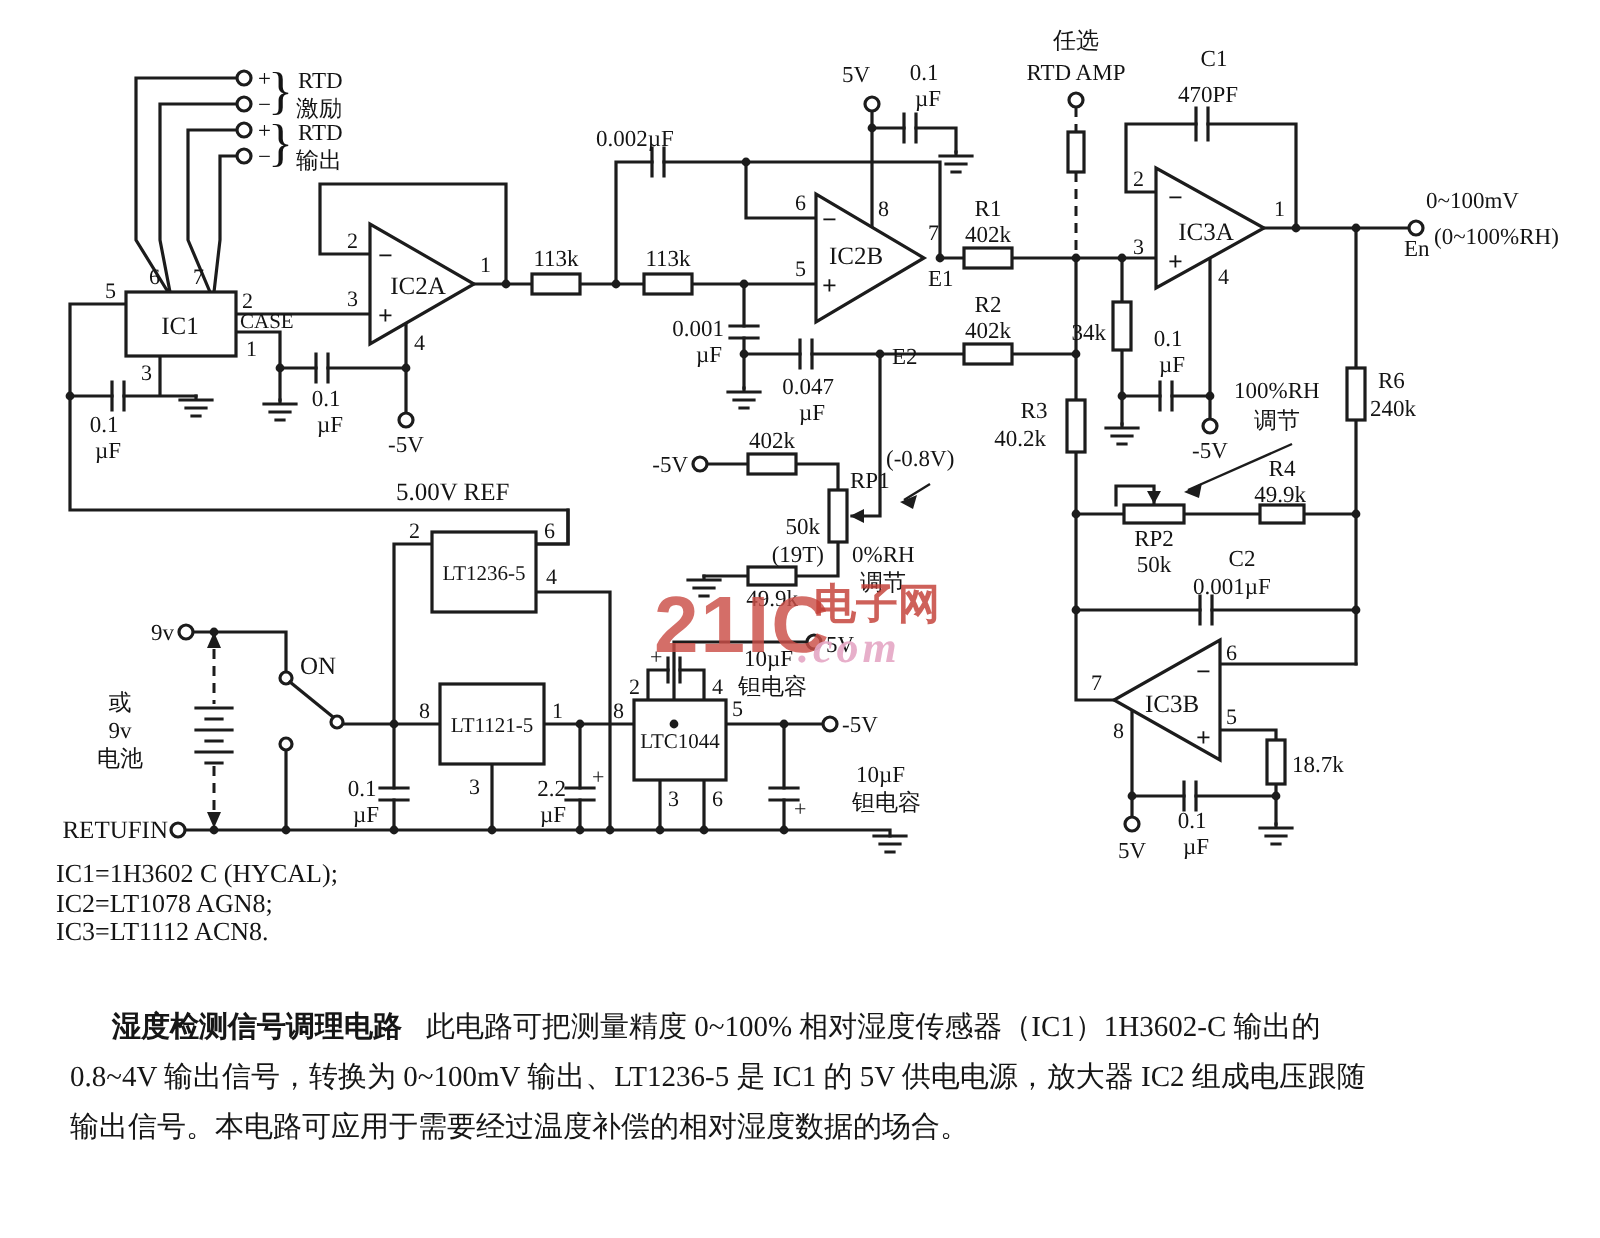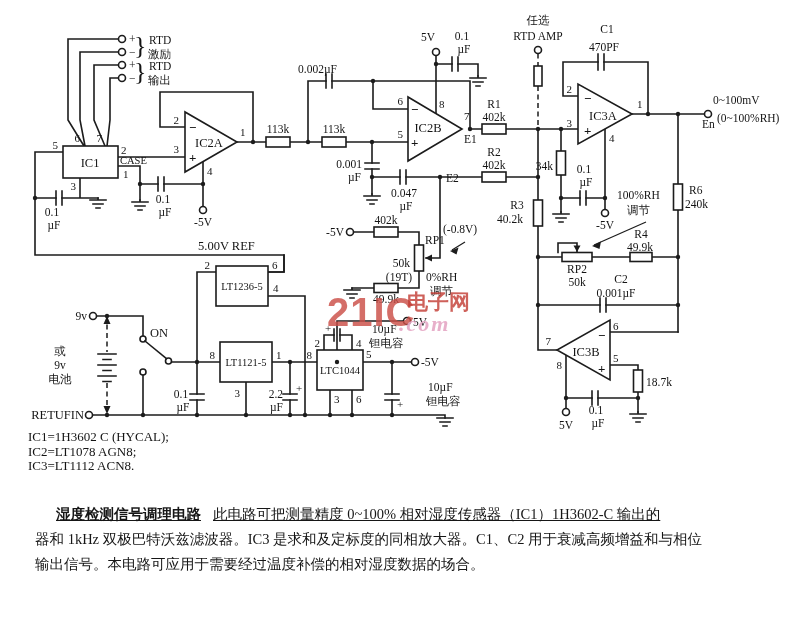--- a/index.html
+++ b/index.html
@@ -19,21 +19,21 @@
   .nt{font-size:13px;}
   .sg{font-size:13px;font-weight:bold;}
   .mid{text-anchor:middle;}
   .end{text-anchor:end;}
   .brace{font-size:26px;font-weight:normal;}
   .wm1{font-family:"Liberation Sans","DejaVu Sans",sans-serif;font-weight:800;font-size:40px;fill:#cb4f48;opacity:.82;letter-spacing:1px;}
   .wm2{font-family:"Liberation Sans","DejaVu Sans",sans-serif;font-weight:700;font-size:21px;fill:#c23a32;opacity:.8;}
   .wm3{font-family:"Liberation Serif","DejaVu Serif",serif;font-style:italic;font-weight:700;font-size:22px;fill:#e6a9c6;opacity:.92;letter-spacing:2px;}
   .desc{position:absolute;left:35px;top:502px;width:754px;font-size:14.5px;line-height:25px;color:#161616;}
   .dl{white-space:nowrap;}
-  .indent{text-indent:21px;text-decoration:underline;}
+  .indent{text-indent:21px;}
   .bold{font-weight:bold;margin-right:12px;}
 </style>
 </head>
 <body>
 
 <div id="page">
 <svg width="800" height="619" viewBox="0 0 800 619">
 
   <g>
     <path class="w" d="M118.5 39 H68 V120 L84 146 M118.5 52 H80 V120 L85 146 M118.5 65 H94 V120 L105 146 M118.5 78 H110 V120 L107 146"></path>
@@ -330,16 +330,16 @@
 
   <g>
     <text class="wm1" x="327" y="326">21IC</text>
     <text class="wm2" x="407" y="309">电子网</text>
     <text class="wm3" x="399" y="331">.com</text>
   </g>
 </svg>
 
   <div class="desc">
     <div class="dl indent"><span class="bold">湿度检测信号调理电路</span><span>此电路可把测量精度 0~100% 相对湿度传感器（IC1）1H3602-C 输出的</span></div>
-    <div class="dl">器和 1kHz 双极巴特沃兹滤波器。IC3 是求和及定标度的同相放大器。C1、C2 用于衰减高频增益和与相位</div>
+    <div class="dl">0.8~4V 输出信号，转换为 0~100mV 输出、LT1236-5 是 IC1 的 5V 供电电源，放大器 IC2 组成电压跟随</div>
     <div class="dl">输出信号。本电路可应用于需要经过温度补偿的相对湿度数据的场合。</div>
   </div>
 </div>
 
 </body></html>

